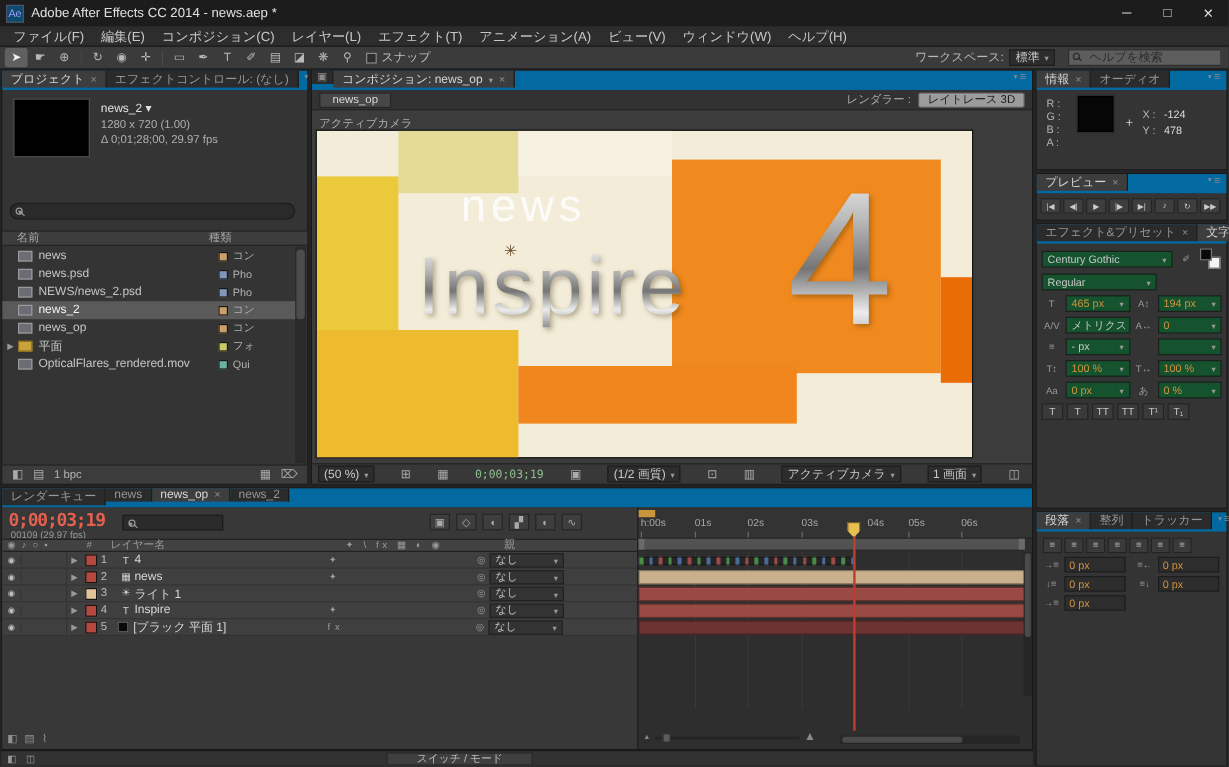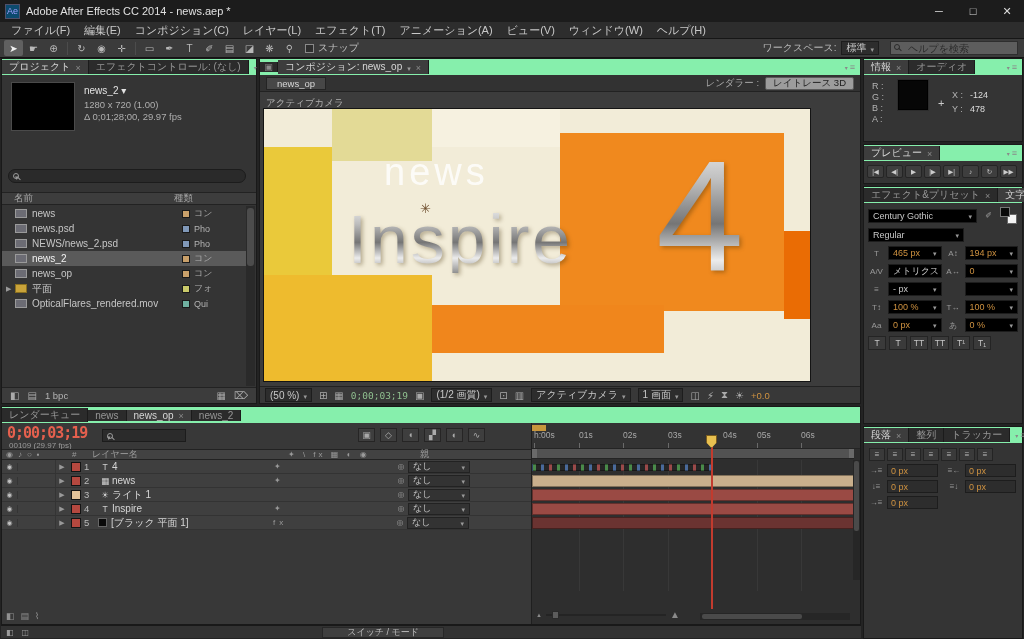--- a/index.html
+++ b/index.html
@@ -26,21 +26,21 @@
   .car::after{content:"▾";font-size:7px;color:#999}
   .helpsearch{position:relative;margin-left:10px;margin-right:2px}
   .helpsearch input{width:128px;height:14px;background:#5d5d5d;border:1px solid #2e2e2e;color:#222;font-size:10px;padding:0 4px 0 17px}
   .helpsearch input::placeholder{color:#2b2b2b}
   .mag{position:absolute;left:4px;top:3px;width:6px;height:6px;border:1px solid #2b2b2b;border-radius:50%}
   .mag::after{content:"";position:absolute;width:4px;height:1px;background:#2b2b2b;right:-3px;bottom:-1px;transform:rotate(45deg)}
   .mag.lt{border-color:#999}.mag.lt::after{background:#999}
 
   
   .panel{position:absolute;background:#343434;border:1px solid #191919}
-  .tabs{height:16px;background:#86efac;display:flex;align-items:center}
+  .tabs{height:16px;background:#0369a1;display:flex;align-items:flex-start}
   .tab{display:flex;align-items:center;gap:5px;padding:0 7px;font-size:10px;color:#969696;background:#2b2b2b;border-right:1px solid #1b1b1b;white-space:nowrap}
   .tab.on{background:#3d3d3d;color:#d6d6d6}
   .x::after{content:"×";font-size:9px;color:#8a8a8a}
   .pmenu{margin-left:auto;display:flex;align-items:center;gap:2px;padding:0 5px;color:#8a8a8a}
   .pmenu::before{content:"▾";font-size:6px}
   .pmenu::after{content:"≡";font-size:9px}
   .ibtn{display:inline-flex;align-items:center;justify-content:center;color:#aaa;font-size:10px}
   .val{color:#cf9240}
 
   
@@ -75,35 +75,35 @@
   .rbtn{background:#9c9c9c;color:#1d1d1d;border:1px solid #5a5a5a;height:13px;display:flex;align-items:center;padding:0 7px;font-size:9.5px;border-radius:2px}
   .viewer{position:absolute;left:0;top:33px;width:600px;height:295px;background:#3c3c3c;overflow:hidden}
   .camlbl{position:absolute;left:6px;top:5px;font-size:9.5px;color:#b0b0b0}
   .canvas{position:absolute;left:4px;top:17px;width:546px;height:272px;background:#f2ecd8;outline:1px solid #141414;overflow:hidden}
   .cb{position:absolute}
   .cv-news{position:absolute;left:120px;top:42px;font-size:38px;color:#fff;opacity:.82;letter-spacing:4px;font-weight:400}
   .cv-sparkle{position:absolute;left:156px;top:92px;font-size:13px;color:#6b4a2a}
   .metal{background:linear-gradient(180deg,#f2f2f2 0%,#bdbdbd 28%,#757575 55%,#ececec 78%,#8f8f8f 100%);-webkit-background-clip:text;background-clip:text;color:transparent;filter:drop-shadow(2px 2px 2px rgba(60,40,0,.35))}
   .cv-inspire{position:absolute;left:84px;top:96px;font-size:68px;letter-spacing:3px;line-height:1}
   .cv-four{position:absolute;left:392px;top:28px;font-size:158px;line-height:1}
-  .comp-bar{position:absolute;left:0;bottom:0;width:600px;height:17px;background:#383838;border-top:1px solid #222;display:flex;align-items:center;gap:7px;padding:0 5px;font-size:9.5px}
+  .comp-bar{position:absolute;left:0;bottom:0;width:600px;height:17px;background:#383838;border-top:1px solid #222;display:flex;align-items:center;gap:22px;padding:0 5px;font-size:9.5px}
   .ctc{color:#8fbf8f;font-family:"DejaVu Sans Mono",monospace;font-size:9.5px}
 
   
   #info{left:863px;top:58px;width:160px;height:84px}
   .inf-c{position:relative;height:66px;font-size:9px;color:#b4b4b4}
   .inf-c span{position:absolute}
   .inf-sw{position:absolute;left:34px;top:5px;width:30px;height:30px;background:#060606;border:1px solid #000;outline:1px solid #2c2c2c}
   #preview{left:863px;top:144px;width:160px;height:40px}
   .pv-row{display:flex;gap:2px;padding:4px 3px}
   .pvb{width:17px;height:13px;background:#3e3e3e;border:1px solid #252525;border-radius:2px;display:flex;align-items:center;justify-content:center;font-size:6.5px;color:#ccc}
 
   #character{left:863px;top:186px;width:160px;height:238px}
   .ch-row{display:flex;align-items:center;gap:3px;margin:4px 4px 0 4px}
-  .cdd{background:#000000;border:1px solid #1d1d1d;height:14px;display:flex;align-items:center;gap:10px;padding:0 4px;font-size:9px;color:#c8c8c8;flex:1;white-space:nowrap;overflow:hidden}
+  .cdd{background:#14532d;border:1px solid #1d1d1d;height:14px;display:flex;align-items:center;gap:10px;padding:0 4px;font-size:9px;color:#c8c8c8;flex:1;white-space:nowrap;overflow:hidden}
   .cic{width:17px;font-size:8px;color:#9a9a9a;text-align:center;flex:none}
   .swstack{position:relative;width:18px;height:17px;flex:none}
   .swstack .b{position:absolute;left:7px;top:7px;width:10px;height:10px;background:#f4f4f4;border:1px solid #666}
   .swstack .f{position:absolute;left:0;top:0;width:10px;height:10px;background:#0a0a0a;border:1px solid #777}
   .fbtn{width:18px;height:14px;background:#3a3a3a;border:1px solid #242424;display:flex;align-items:center;justify-content:center;font-size:8.5px;color:#c6c6c6}
 
   #paragraph{left:863px;top:426px;width:160px;height:213px}
   .pg-align{display:flex;gap:2px;margin:5px 5px 2px 5px}
   .abtn{width:16px;height:13px;background:#3a3a3a;border:1px solid #242424;display:flex;align-items:center;justify-content:center;font-size:8px;color:#bbb}
   .pg-grid{display:flex;flex-wrap:wrap;margin:3px 4px;gap:3px 8px}

